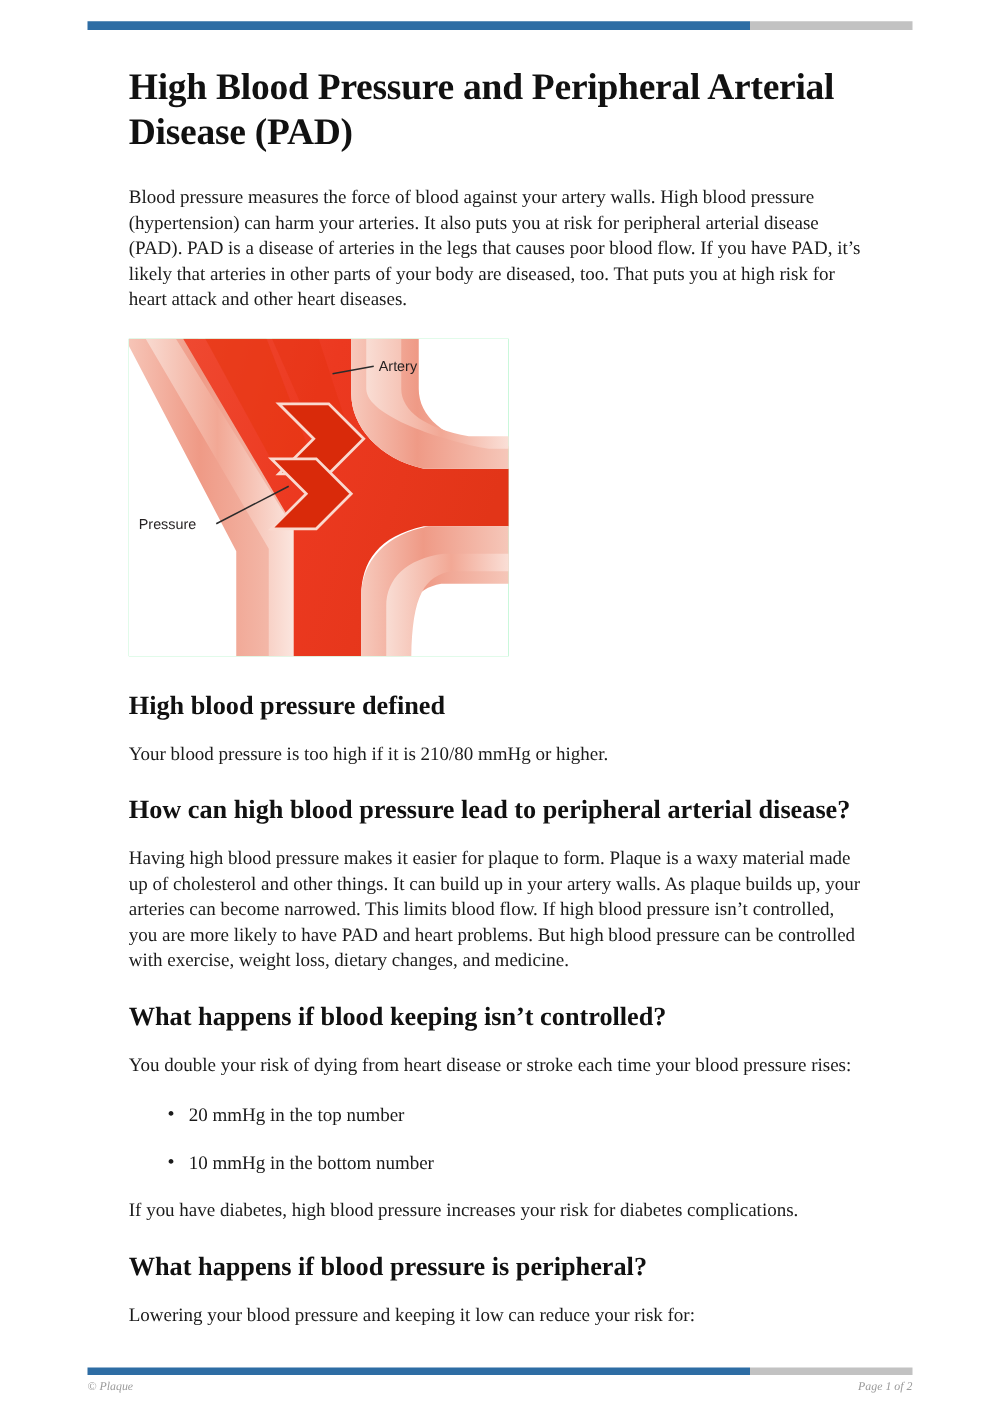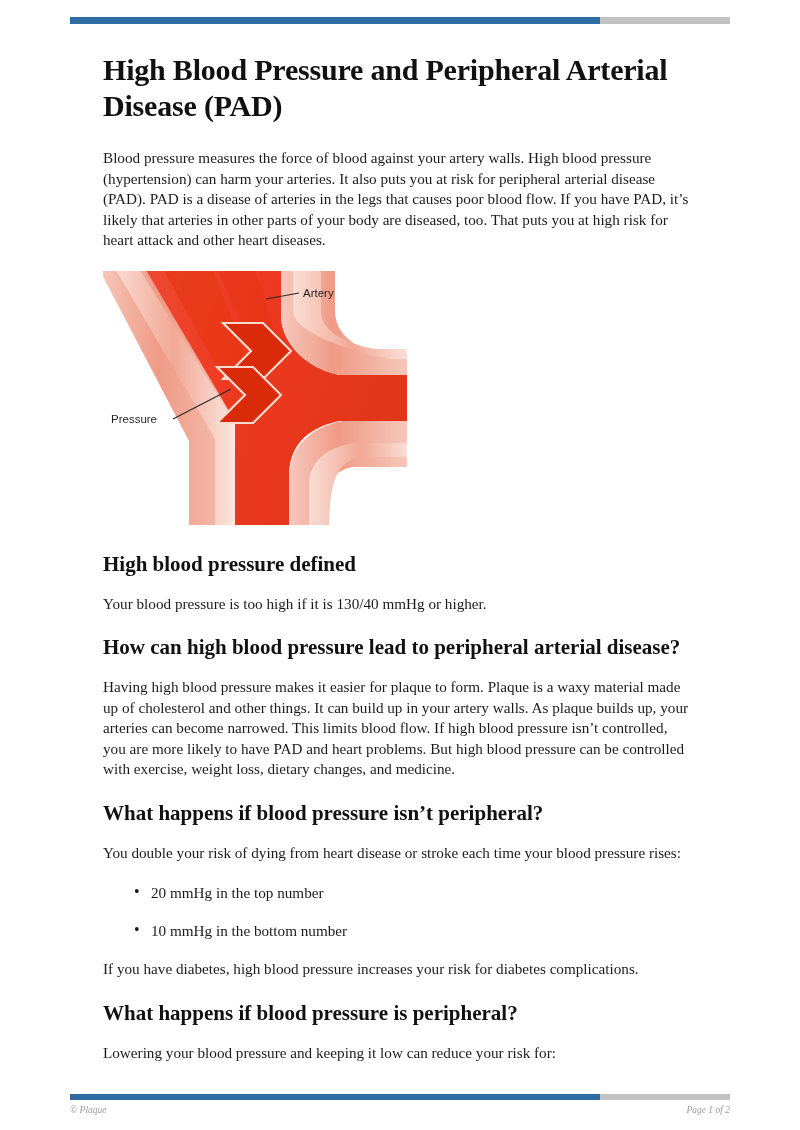--- a/index.html
+++ b/index.html
@@ -196,26 +196,26 @@
           <line x1="163" y1="28" x2="196" y2="22" stroke="#2b2b2b" stroke-width="1.2"></line>
           <text x="200" y="26" font-family="Liberation Sans, sans-serif" font-size="11.5" fill="#231f20">Artery</text>
 
           <line x1="70" y1="148" x2="128" y2="118" stroke="#2b2b2b" stroke-width="1.2"></line>
           <text x="8" y="152" font-family="Liberation Sans, sans-serif" font-size="11.5" fill="#231f20">Pressure</text>
         </g>
       </svg>
     </div>
 
     <h2 class="section-title">High blood pressure defined</h2>
-    <p class="body-text">Your blood pressure is too high if it is 130/40 mmHg or higher.</p>
+    <p class="body-text">Your blood pressure is too high if it is 210/80 mmHg or higher.</p>
 
     <h2 class="section-title">How can high blood pressure lead to peripheral arterial disease?</h2>
     <p class="body-text">Having high blood pressure makes it easier for plaque to form. Plaque is a waxy material made up of cholesterol and other things. It can build up in your artery walls. As plaque builds up, your arteries can become narrowed. This limits blood flow. If high blood pressure isn’t controlled, you are more likely to have PAD and heart problems. But high blood pressure can be controlled with exercise, weight loss, dietary changes, and medicine.</p>
 
-    <h2 class="section-title">What happens if blood pressure isn’t peripheral?</h2>
+    <h2 class="section-title">What happens if blood keeping isn’t controlled?</h2>
     <p class="body-text">You double your risk of dying from heart disease or stroke each time your blood pressure rises:</p>
     <ul class="bullets">
       <li>20 mmHg in the top number</li>
       <li>10 mmHg in the bottom number</li>
     </ul>
     <p class="body-text">If you have diabetes, high blood pressure increases your risk for diabetes complications.</p>
 
     <h2 class="section-title">What happens if blood pressure is peripheral?</h2>
     <p class="body-text">Lowering your blood pressure and keeping it low can reduce your risk for:</p>
 

